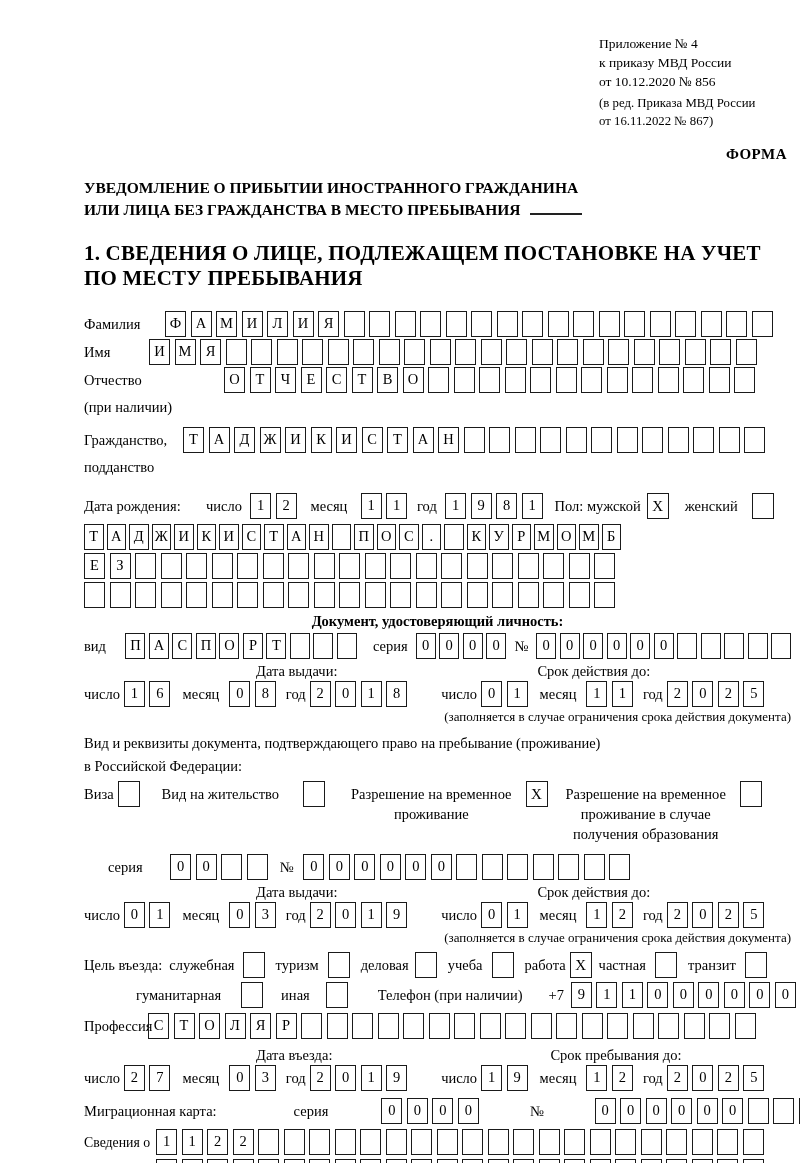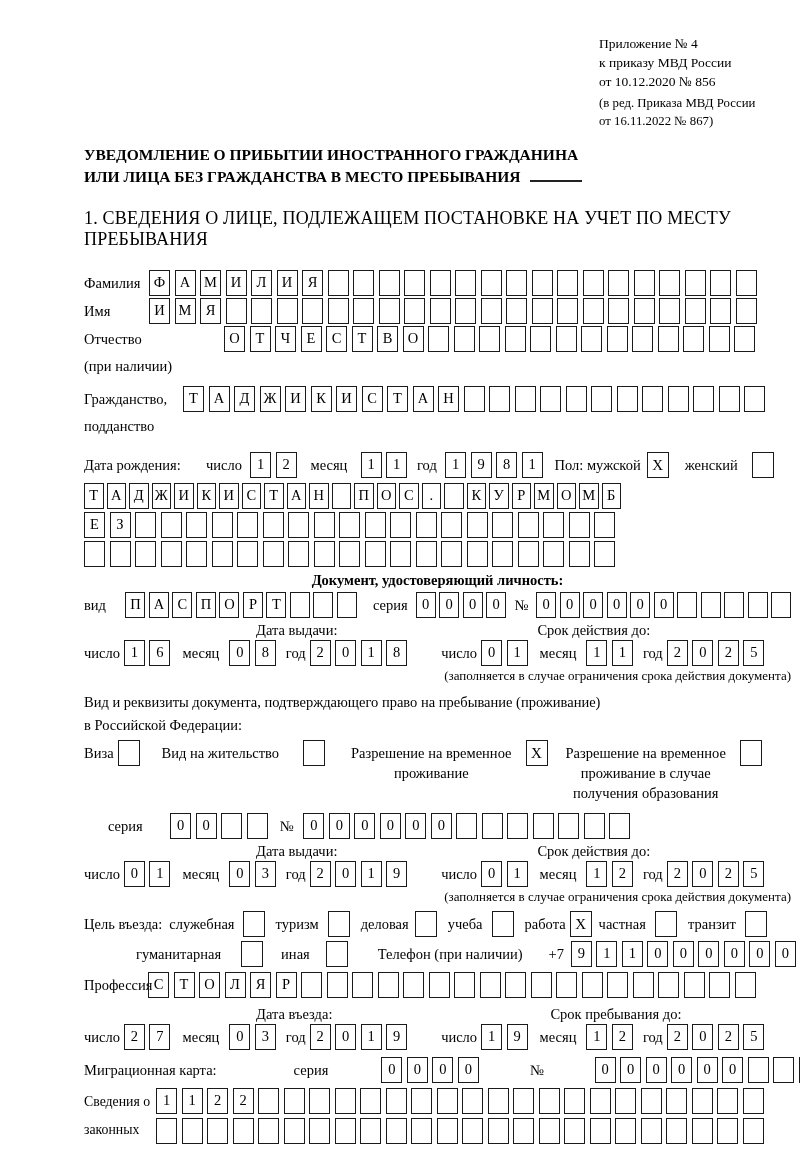--- a/index.html
+++ b/index.html
@@ -13,21 +13,21 @@
   .page { width:800px; height:1163px; padding:34px 30px 10px 63px; position:relative;margin-left:21px; }
 
   
   .appendix { margin-left:auto; width:192px; font-size:13.5px; line-height:19px; }
   .appendix .sub { font-size:12.8px; line-height:18px; margin-top:3px; }
   .forma { text-align:right; font-weight:bold; font-size:15px; margin-top:16px; padding-right:4px; letter-spacing:.5px; }
 
   .title { text-align:left; font-weight:bold; font-size:15.5px; line-height:22px; margin-top:14px; }
   .title .blank { display:inline-block; width:52px; border-bottom:2px solid #222; height:14px; margin-left:10px; }
 
-  .section-title { font-weight:normal; font-size:18px; margin-top:20px; letter-spacing:.2px; }
+  .section-title { font-weight:bold; font-size:21px; margin-top:20px; letter-spacing:.2px; }
 
   
   .cellrow { display:flex; gap:4.5px; flex:0 0 auto; }
   .cell {
     width:21px; height:26px; border:1.7px solid #1a1a1a;
     text-align:center; line-height:23px; font-size:14.5px; flex:0 0 auto;
   }
   .tight { gap:3px; }   .tight .cell { width:19.5px; }
   .mid   { gap:3.5px; } .mid .cell   { width:20px; }
 
@@ -59,31 +59,32 @@
   <div class="appendix">
     <div>Приложение № 4</div>
     <div>к приказу МВД России</div>
     <div>от 10.12.2020 № 856</div>
     <div class="sub">
       <div>(в ред. Приказа МВД России</div>
       <div>от 16.11.2022 № 867)</div>
     </div>
   </div>
 
+  <div class="forma">ФОРМА</div>
 
   <div class="title">
     <div>УВЕДОМЛЕНИЕ О ПРИБЫТИИ ИНОСТРАННОГО ГРАЖДАНИНА</div>
     <div>
       <span>ИЛИ ЛИЦА БЕЗ ГРАЖДАНСТВА В МЕСТО ПРЕБЫВАНИЯ</span><span class="blank"></span>
     </div>
   </div>
 
   <div class="section-title">1. СВЕДЕНИЯ О ЛИЦЕ, ПОДЛЕЖАЩЕМ ПОСТАНОВКЕ НА УЧЕТ ПО МЕСТУ ПРЕБЫВАНИЯ</div>
 
-  <div class="row" style="margin-top:20px;">
+  <div class="row" style="margin-top:20px;gap:16px;">
     <span class="lbl w65">Фамилия</span>
     <div class="cellrow">
         <span class="cell">Ф</span>
         <span class="cell">А</span>
         <span class="cell">М</span>
         <span class="cell">И</span>
         <span class="cell">Л</span>
         <span class="cell">И</span>
         <span class="cell">Я</span>
         <span class="cell"></span>

